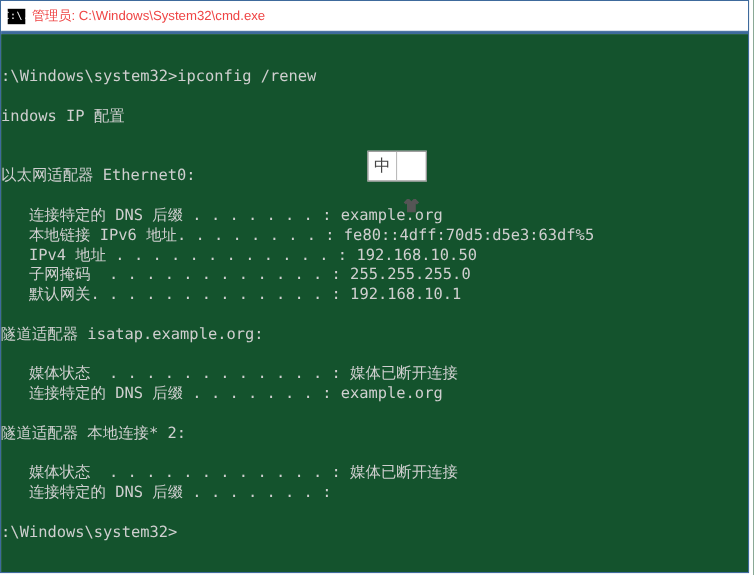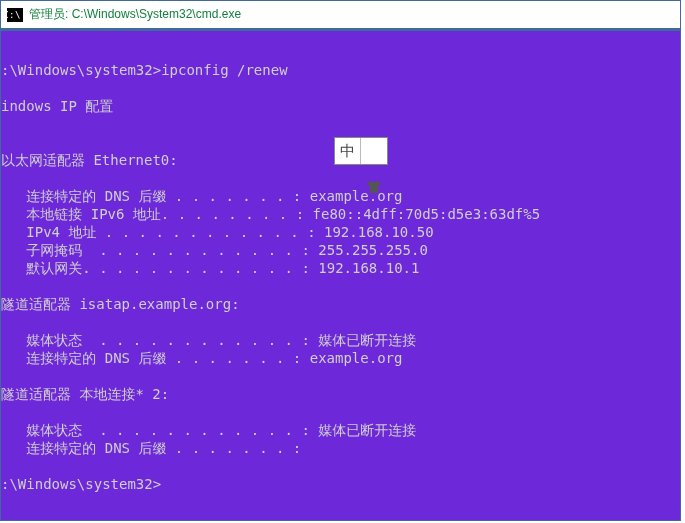--- a/index.html
+++ b/index.html
@@ -35,29 +35,29 @@
     font-size: 9px;
     font-family: "Consolas", monospace;
     display: flex;
     align-items: center;
     justify-content: center;
     letter-spacing: 0.5px;
   }
   .title-text {
     font-family: "Microsoft YaHei", "SimSun", sans-serif;
     font-size: 12px;
-    color: #15803d;
+    color: #ef4444;
     white-space: nowrap;
   }
   .separator {
     height: 2px;
     background: #3e6a9c;
   }
   .terminal {
-    background: #6d28d9;
+    background: #14532d;
     color: #cfcfcf;
     height: calc(100% - 30px);
     padding: 12px 0 0 0;
     font-family: "NSimSun", "SimSun", "Consolas", monospace;
     font-size: 14px;
     line-height: 18px;
     white-space: pre;
     overflow: hidden;
     position: relative;
   }

